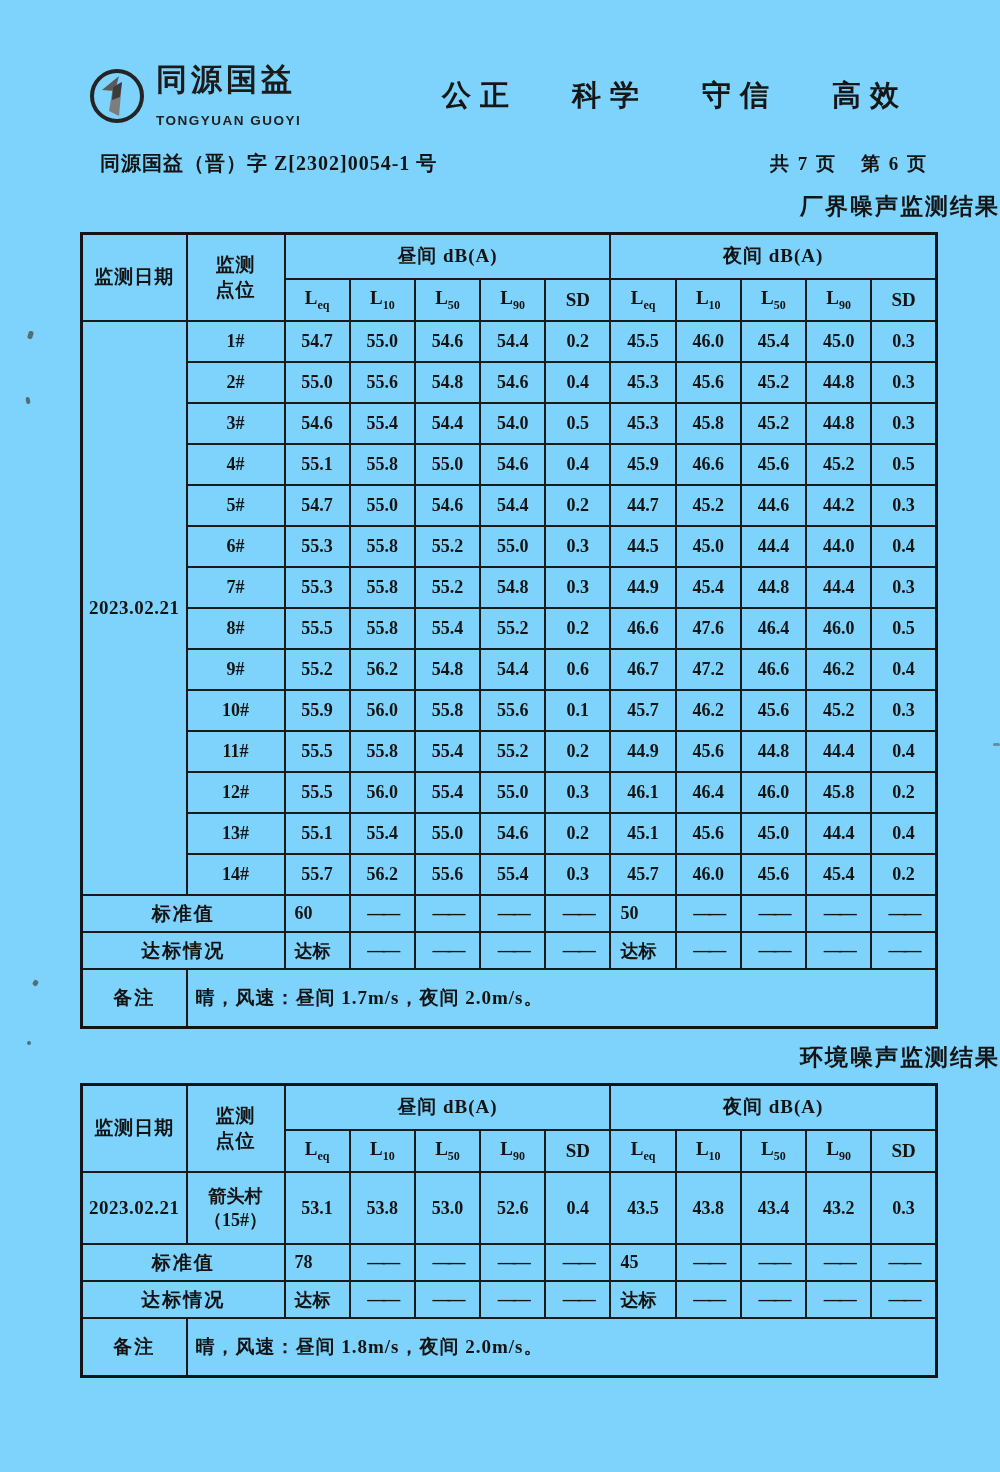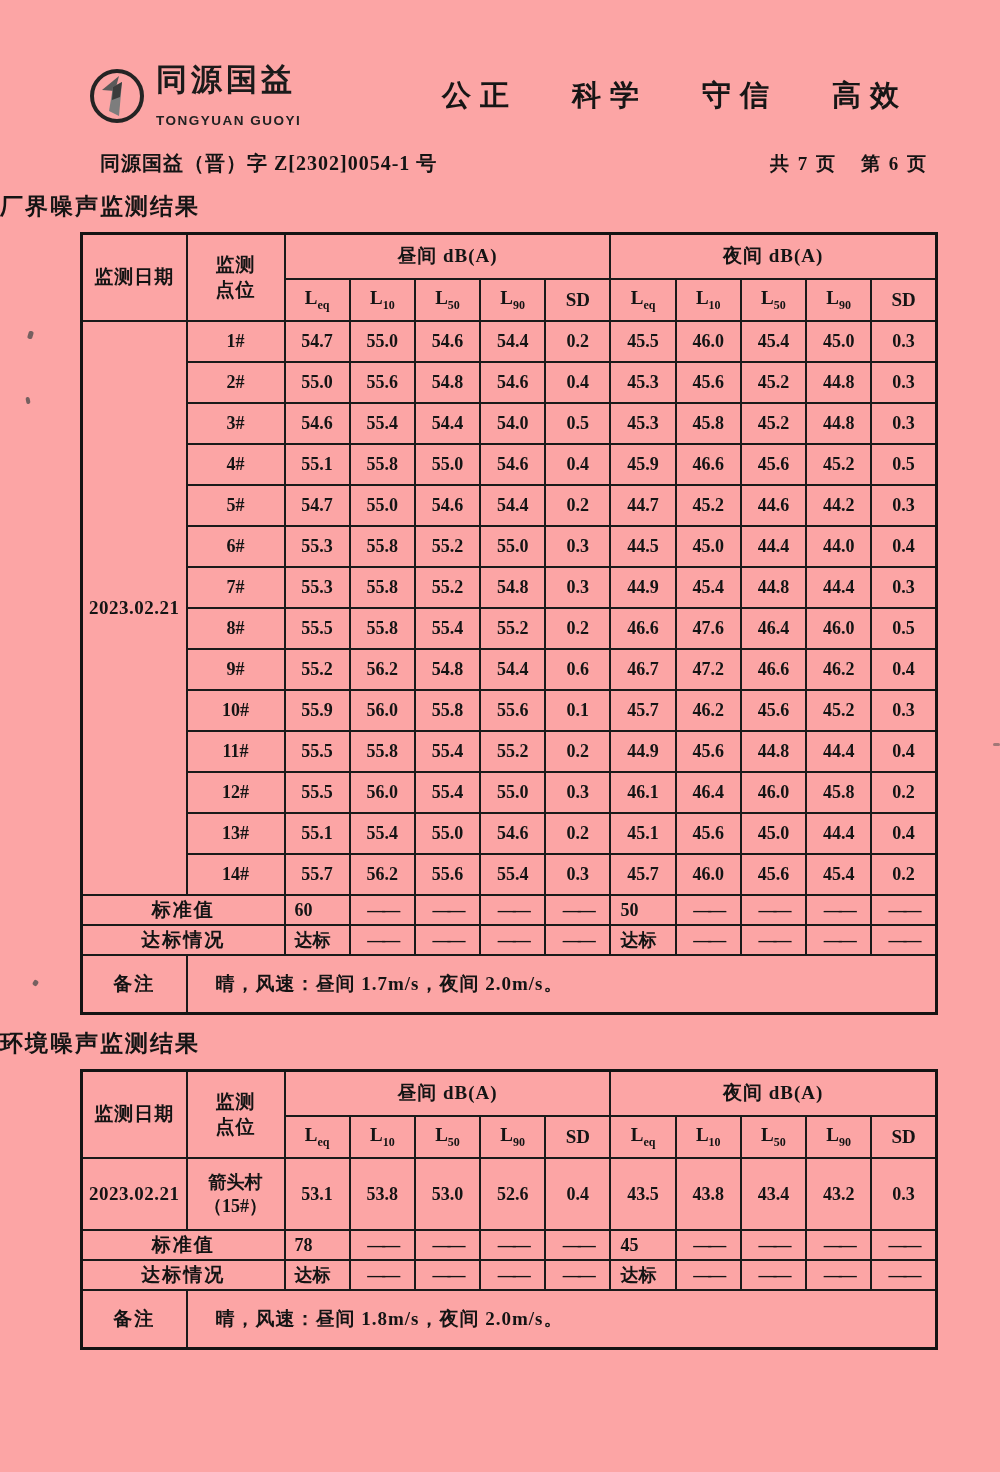--- a/index.html
+++ b/index.html
@@ -1,64 +1,64 @@
 <!DOCTYPE html>
 <html><head>
 <meta charset="utf-8">
 <style>
   * { margin:0; padding:0; box-sizing:border-box; }
   body { background:#e7e7e4; font-family:"Liberation Serif","DejaVu Serif",serif; }
   .page {
     position:relative; width:1000px; height:1472px; margin:0 auto;
-    background:#fca5a5; color:#141414; overflow:hidden;
+    background:#7dd3fc; color:#141414; overflow:hidden;
   }
   
   .letterhead { display:flex; align-items:center; padding:64px 70px 0 88px; }
   .logo-block { display:flex; align-items:center; width:292px; flex:0 0 auto; }
   .logo-mark { width:58px; height:58px; flex:0 0 auto; }
   .logo-text { margin-left:10px; }
   .logo-cn { font-family:"Liberation Sans","DejaVu Sans",sans-serif; font-weight:bold;
              font-size:31px; letter-spacing:4px; color:#1b1b1b; line-height:1.05; }
   .logo-en { font-family:"Liberation Sans","DejaVu Sans",sans-serif; font-weight:bold;
              font-size:13.5px; letter-spacing:1.5px; color:#222; margin-top:16px; }
   .slogan { display:flex; gap:54px; margin-left:62px; }
   .slogan span { font-size:29px; font-weight:bold; letter-spacing:9px; color:#161616; }
   
   .doc-line { display:flex; justify-content:space-between; align-items:baseline;
               margin:22px 72px 0 100px; }
   .doc-no { font-size:20px; font-weight:bold; letter-spacing:1px; }
   .page-info { font-size:19px; font-weight:bold; display:flex; gap:24px; letter-spacing:2px; }
   
-  .sec-title { text-align:left; font-size:23px; font-weight:bold; letter-spacing:2px; }
+  .sec-title { text-align:right; font-size:23px; font-weight:bold; letter-spacing:2px; }
   .t1-title { margin-top:14px; }
   .t2-title { margin-top:13px; }
   
   table { border-collapse:collapse; table-layout:fixed; width:855px; margin:10px 0 0 80px;
           border:3px solid #141414; }
   col.c-date  { width:105px; }
   col.c-point { width:98px; }
   col.c-val   { width:65.2px; }
   th, td { border:2px solid #1a1a1a; text-align:center; vertical-align:middle;
            font-weight:bold; color:#141414; overflow:hidden; }
   th { font-size:19px; letter-spacing:1px; }
   td { font-size:18px; }
   .h-group { height:46px; }
   .h-sub th { height:42px; font-size:19px; letter-spacing:0; }
   sub { font-size:12px; }
   .t1 td.data { height:41px; }
   .t2 td.data { height:72px; }
   td.datecell { font-size:19px; letter-spacing:0.5px; }
   td.pointcell { font-size:18px; }
   .two-line div { line-height:1.35; }
-  tr.std td, tr.comp td { height:30px; }
+  tr.std td, tr.comp td { height:37px; }
   td.lbl { font-size:19px; letter-spacing:2px; }
   td.leftval { text-align:left; padding-left:9px; }
   td.dash { letter-spacing:-3px; font-weight:bold; }
   tr.remark td { height:58px; }
-  td.remark-text { text-align:left; padding-left:28px; font-size:19px; letter-spacing:1px;margin-top:41px; }
+  td.remark-text { text-align:left; padding-left:8px; font-size:19px; letter-spacing:1px;margin-top:41px; }
   
   .speck { position:absolute; background:#4a4a4a; border-radius:2px; opacity:.75; }
   .sp1 { left:28px; top:331px; width:5px; height:8px; transform:rotate(18deg); }
   .sp2 { left:26px; top:397px; width:4px; height:7px; transform:rotate(-12deg); }
   .sp3 { left:33px; top:980px; width:5px; height:6px; transform:rotate(30deg); }
   .sp4 { left:27px; top:1041px; width:4px; height:4px; }
   .sp5 { left:993px; top:743px; width:7px; height:3px; opacity:.5; }
 </style>
 </head>
 <body>

